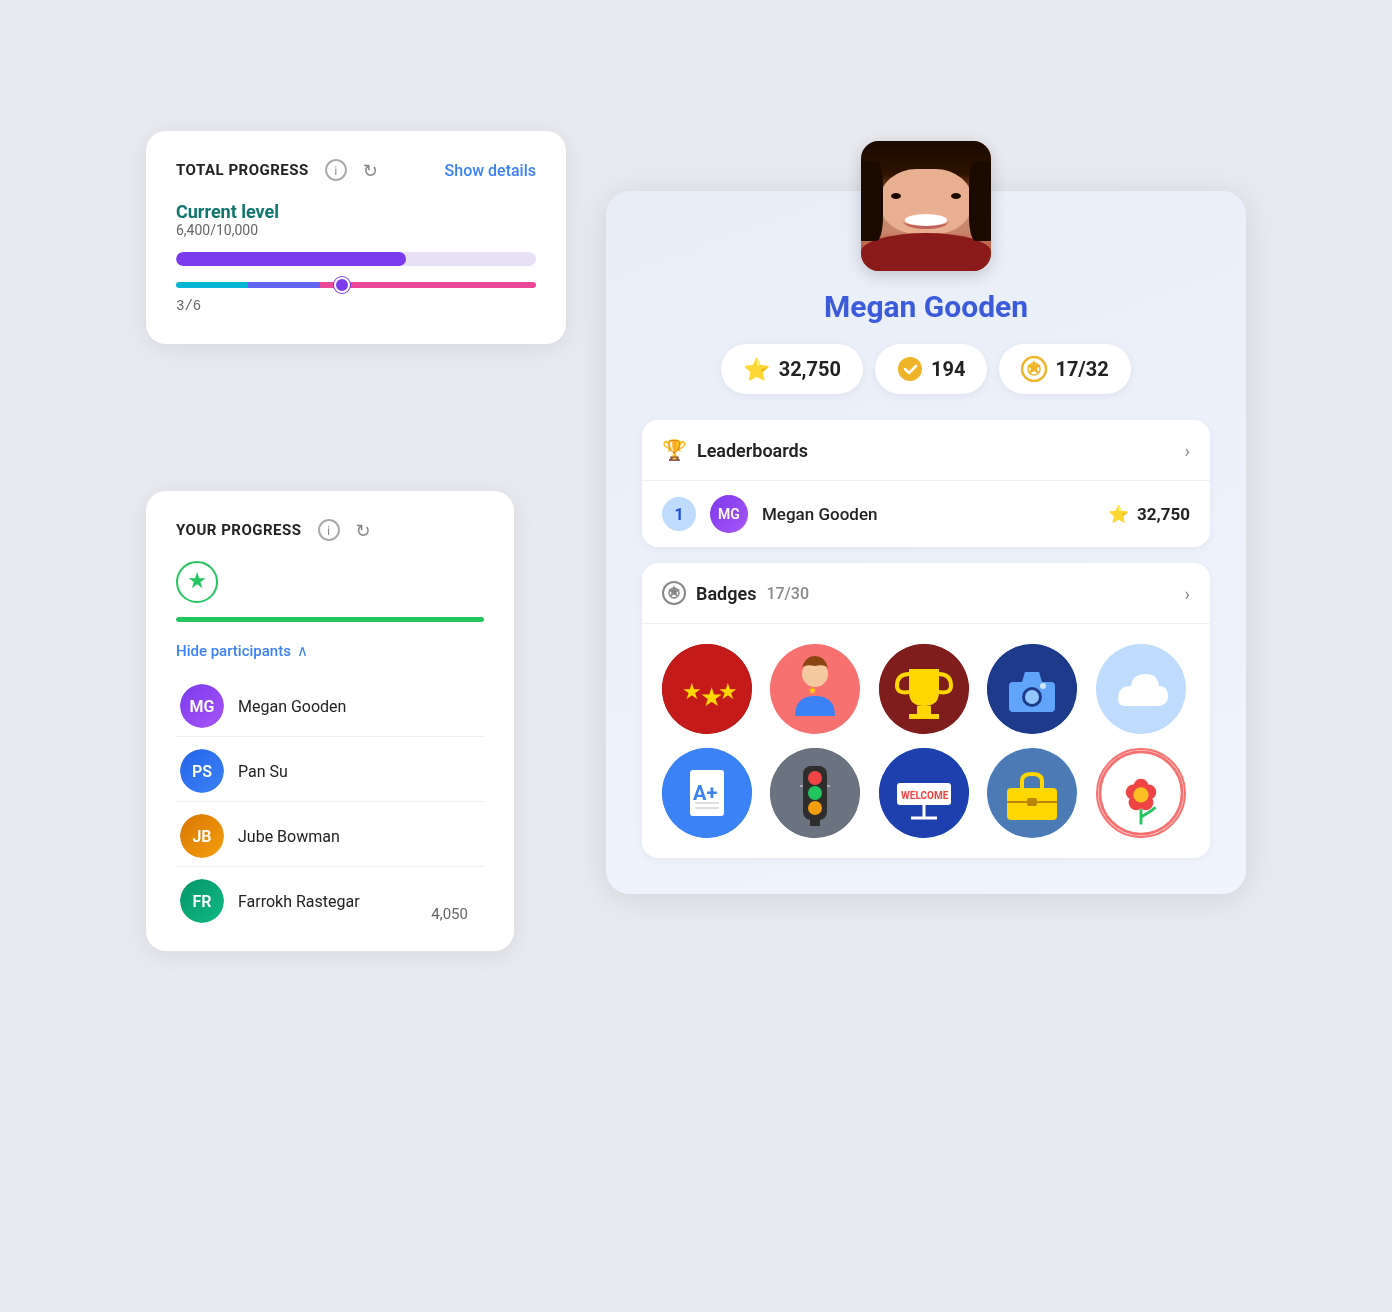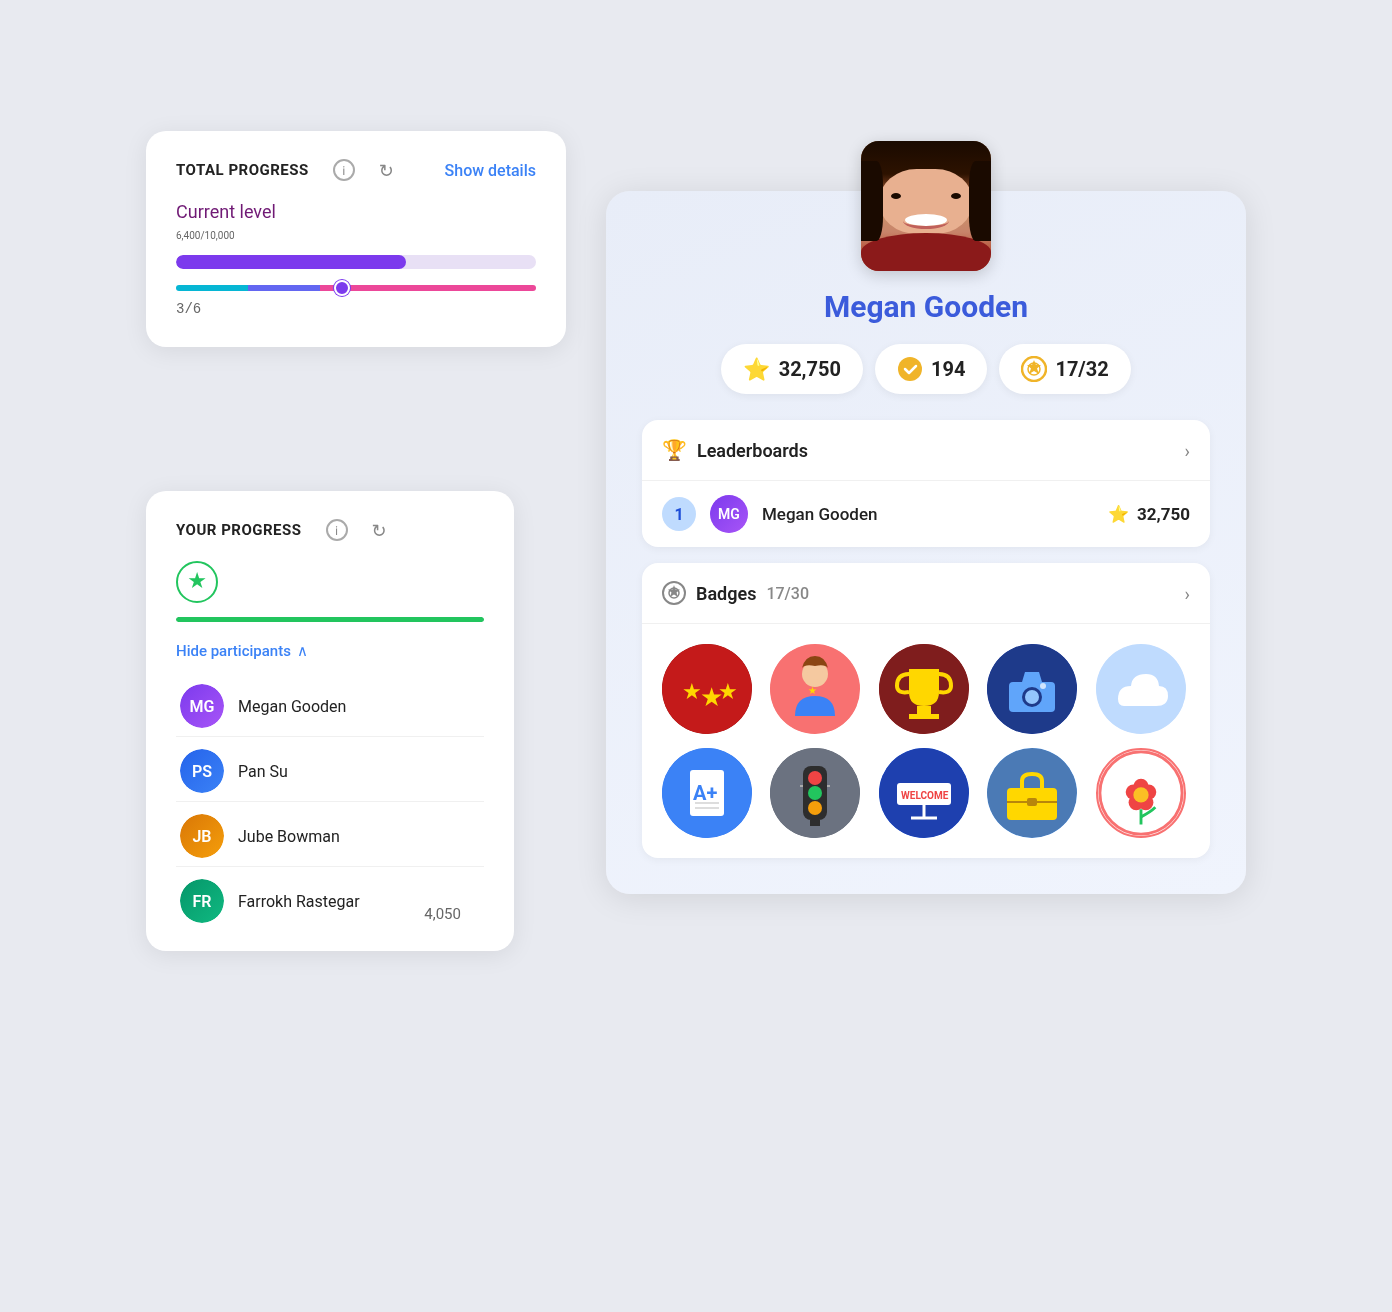--- a/index.html
+++ b/index.html
@@ -40,21 +40,21 @@
       left: 0;
       top: 360px;
       width: 368px;
       padding: 28px 30px 30px;
       padding-bottom: 20px;
     }
 
     .card-header {
       display: flex;
       align-items: center;
-      gap: 24px;
+      gap: 16px;
       margin-bottom: 20px;
     }
 
     .card-title {
       font-size: 15px;
       font-weight: 700;
       letter-spacing: 0.5px;
       color: #222;
       text-transform: uppercase;
     }
@@ -83,30 +83,29 @@
       margin-left: auto;
       color: #3b82f6;
       font-size: 16px;
       font-weight: 500;
       cursor: pointer;
       text-decoration: none;
     }
 
     .current-level-label {
       font-size: 18px;
-      font-weight: 400;
-      color: #701a75;
+      font-weight: 700;
+      color: #0f766e;
       margin-bottom: 0;
     }
 
     .level-fraction {
-      font-size: 10px;
+      font-size: 14px;
       color: #666;
       margin-bottom: 14px;
-      margin-top: 8px;
     }
 
     .progress-bar-outer {
       width: 100%;
       height: 14px;
       background: #e8e0f5;
       border-radius: 10px;
       overflow: hidden;
       margin-bottom: 16px;
     }
@@ -433,21 +432,21 @@
 
     
     .av-purple { background: linear-gradient(135deg, #7c3aed, #a855f7); }
     .av-blue { background: linear-gradient(135deg, #2563eb, #3b82f6); }
     .av-teal { background: linear-gradient(135deg, #0891b2, #06b6d4); }
     .av-orange { background: linear-gradient(135deg, #d97706, #f59e0b); }
     .av-green { background: linear-gradient(135deg, #059669, #10b981); }
 
     .score-text {
       position: absolute;
-      right: 23px;
+      right: 16px;
       bottom: 8px;
       font-size: 15px;
       color: #666;
     }
 
   </style>
 </head>
 <body>
 
 <div class="scene">

